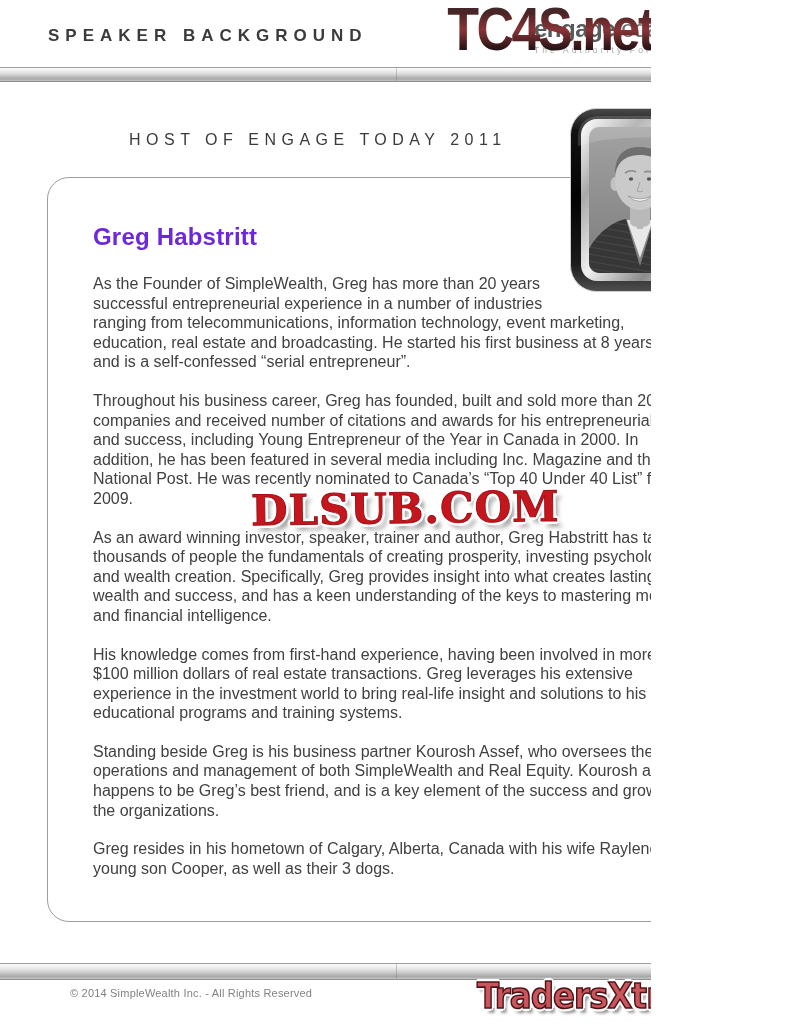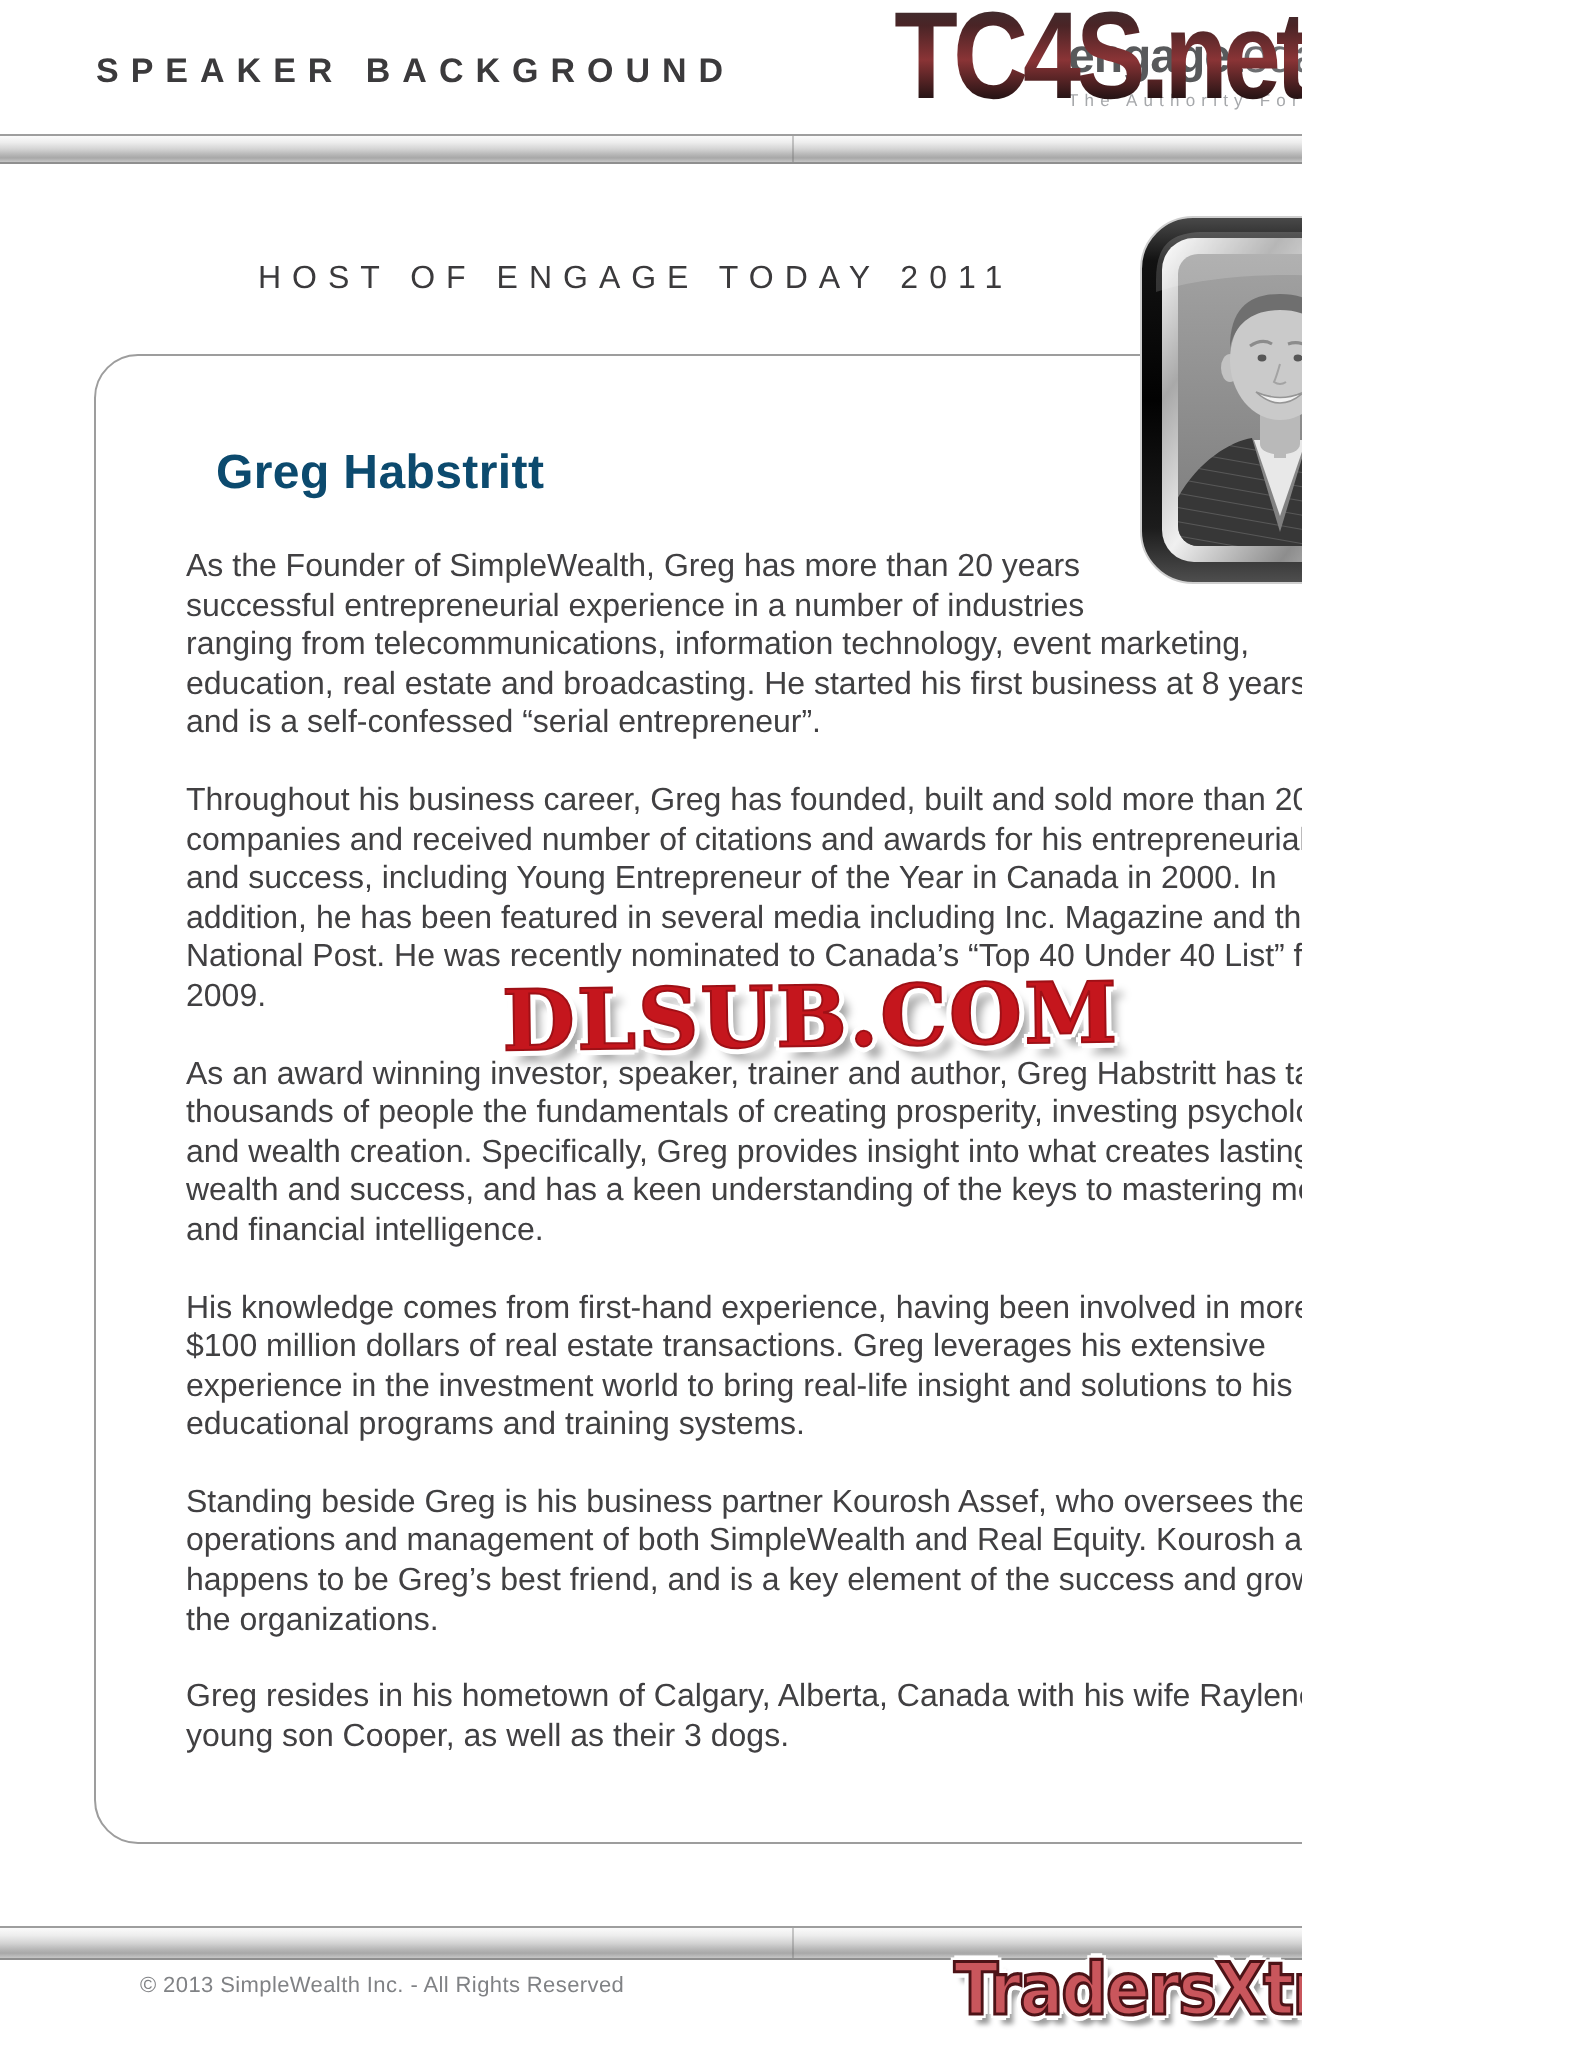--- a/index.html
+++ b/index.html
@@ -41,21 +41,21 @@
   .section-title{
     position:absolute;left:129px;top:131px;
     font-size:16px;font-weight:normal;letter-spacing:5.5px;color:#3b3a3c;white-space:nowrap;
   }
   
   .card{
     position:absolute;left:47px;top:177px;width:698px;height:745px;box-sizing:border-box;
     border:1px solid #9d9d9d;border-radius:22px;background:#ffffff;
     padding:45px 45px 0 45px;z-index:1;
   }
-  .speaker-name{font-size:24px;font-weight:bold;color:#0c4a6e;margin:0 0 23px 15px;letter-spacing:.2px;}
+  .speaker-name{font-size:24px;font-weight:bold;color:#6d28d9;margin:0 0 23px 0;letter-spacing:.2px;}
   .photo-spacer{float:right;width:132px;height:26px;}
   .card p{
     font-size:16px;line-height:19.6px;color:#414042;margin:0 0 19px 0;max-width:604px;
   }
   
   .photo{position:absolute;left:570px;top:108px;width:140px;height:184px;z-index:5;}
   
   .wm-center{
     position:absolute;left:251px;top:484px;z-index:20;white-space:nowrap;
     font-family:"DejaVu Serif","Liberation Serif",serif;font-weight:bold;
@@ -162,16 +162,16 @@
     <p>His knowledge comes from first-hand experience, having been involved in more than $100 million dollars of real estate transactions. Greg leverages his extensive experience in the investment world to bring real-life insight and solutions to his educational programs and training systems.</p>
     <p>Standing beside Greg is his business partner Kourosh Assef, who oversees the operations and management of both SimpleWealth and Real Equity. Kourosh also happens to be Greg’s best friend, and is a key element of the success and growth of the organizations.</p>
     <p>Greg resides in his hometown of Calgary, Alberta, Canada with his wife Raylene, and young son Cooper, as well as their 3 dogs.</p>
   </div>
 
   <div class="wm-center">DLSUB.COM</div>
 
   <div class="metal-bar bar-bottom">
       <span class="bar-seam"></span>
     </div>
-  <div class="footer-copy">© 2013 SimpleWealth Inc. - All Rights Reserved</div>
+  <div class="footer-copy">© 2014 SimpleWealth Inc. - All Rights Reserved</div>
   <div class="wm-bottom">TradersXtreme.com</div>
 
 </div>
 
 </body></html>

